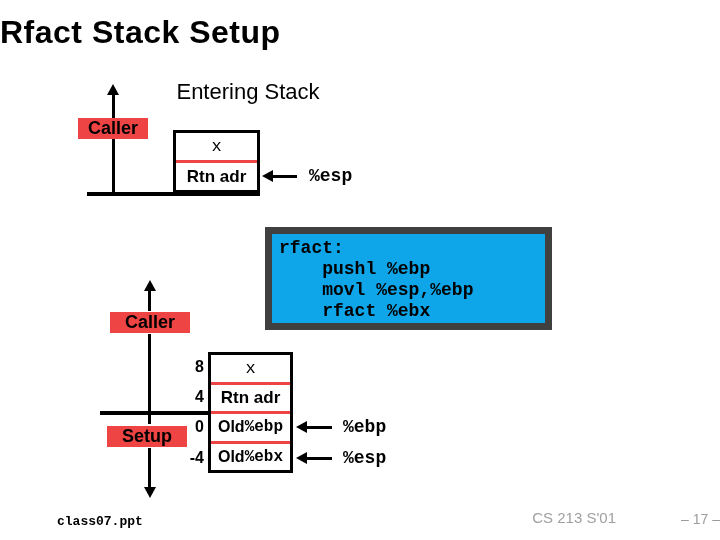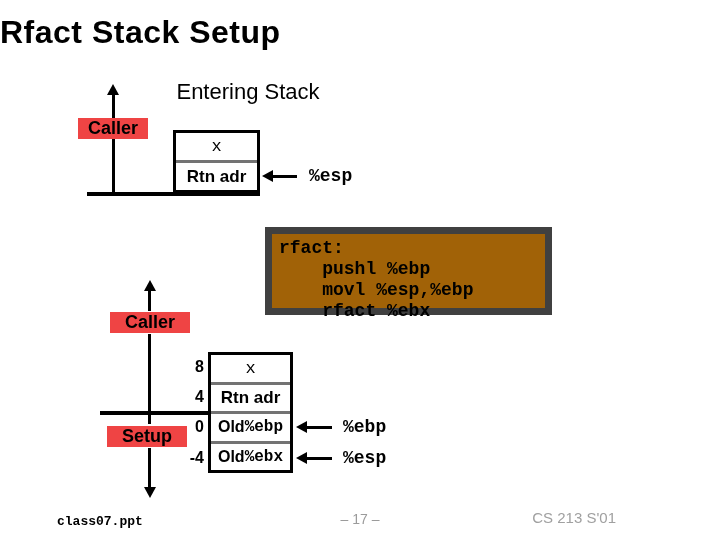--- a/index.html
+++ b/index.html
@@ -19,35 +19,35 @@
   .vline{position:absolute;width:3px;background:#000;}
   .hline{position:absolute;height:4px;background:#000;}
   .hline3{position:absolute;height:3px;background:#000;}
   .tri-up{position:absolute;width:0;height:0;border-left:6px solid transparent;border-right:6px solid transparent;border-bottom:11px solid #000;}
   .tri-down{position:absolute;width:0;height:0;border-left:6px solid transparent;border-right:6px solid transparent;border-top:11px solid #000;}
   .tri-left{position:absolute;width:0;height:0;border-top:6px solid transparent;border-bottom:6px solid transparent;border-right:11px solid #000;}
 
   
   .stackbox{position:absolute;box-sizing:border-box;border:3px solid #000;background:#fff;display:flex;flex-direction:column;}
   .cell{flex:1;display:flex;align-items:center;justify-content:center;white-space:nowrap;}
-  .cell + .cell{border-top:3px solid #737373;}
+  .cell + .cell{border-top:3px solid #ef4444;}
   .cell .mono{font-weight:bold;}
 
   .axis-label{position:absolute;font-size:18px;font-weight:bold;background:#ef4444;text-align:center;}
   .offset{position:absolute;left:154px;width:50px;text-align:right;font-size:16px;font-weight:bold;}
   .reg-label{position:absolute;font-family:"Liberation Mono","DejaVu Sans Mono",monospace;font-weight:bold;font-size:18px;}
 
   .codebox{
-    position:absolute;left:265px;top:227px;width:287px;height:88px;box-sizing:border-box;
-    border:7px solid #404040;background:#a16207;padding:4px 0 0 7px;
+    position:absolute;left:265px;top:227px;width:287px;height:103px;box-sizing:border-box;
+    border:7px solid #404040;background:#0ea5e9;padding:4px 0 0 7px;
   }
   .code-line{font-family:"Liberation Mono","DejaVu Sans Mono",monospace;font-weight:bold;font-size:18px;line-height:21px;white-space:pre;}
 
   .footer-left{left:57px;top:514px;font-family:"Liberation Mono","DejaVu Sans Mono",monospace;font-weight:bold;font-size:13px;}
-  .footer-center{left:0;top:511px;width:720px;text-align:center;font-size:14px;color:#9b9b9b;}
+  .footer-center{left:0;top:511px;width:720px;text-align:right;font-size:14px;color:#9b9b9b;}
   .footer-right{left:456px;top:509px;width:160px;text-align:right;font-size:15px;color:#a0a0a0;}
 </style>
 </head>
 <body>
 
 <div class="slide">
 
   <div class="abs title">Rfact Stack Setup</div>
   <div class="abs subtitle">Entering Stack</div>
 

